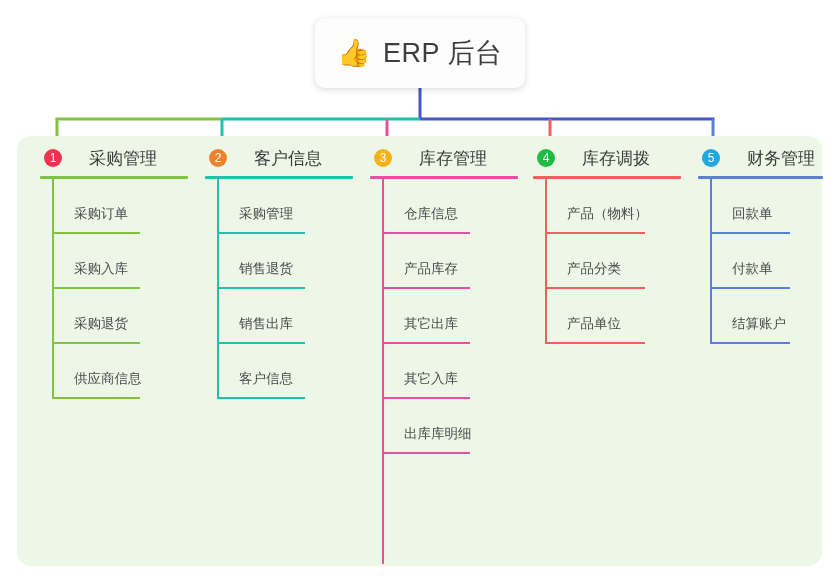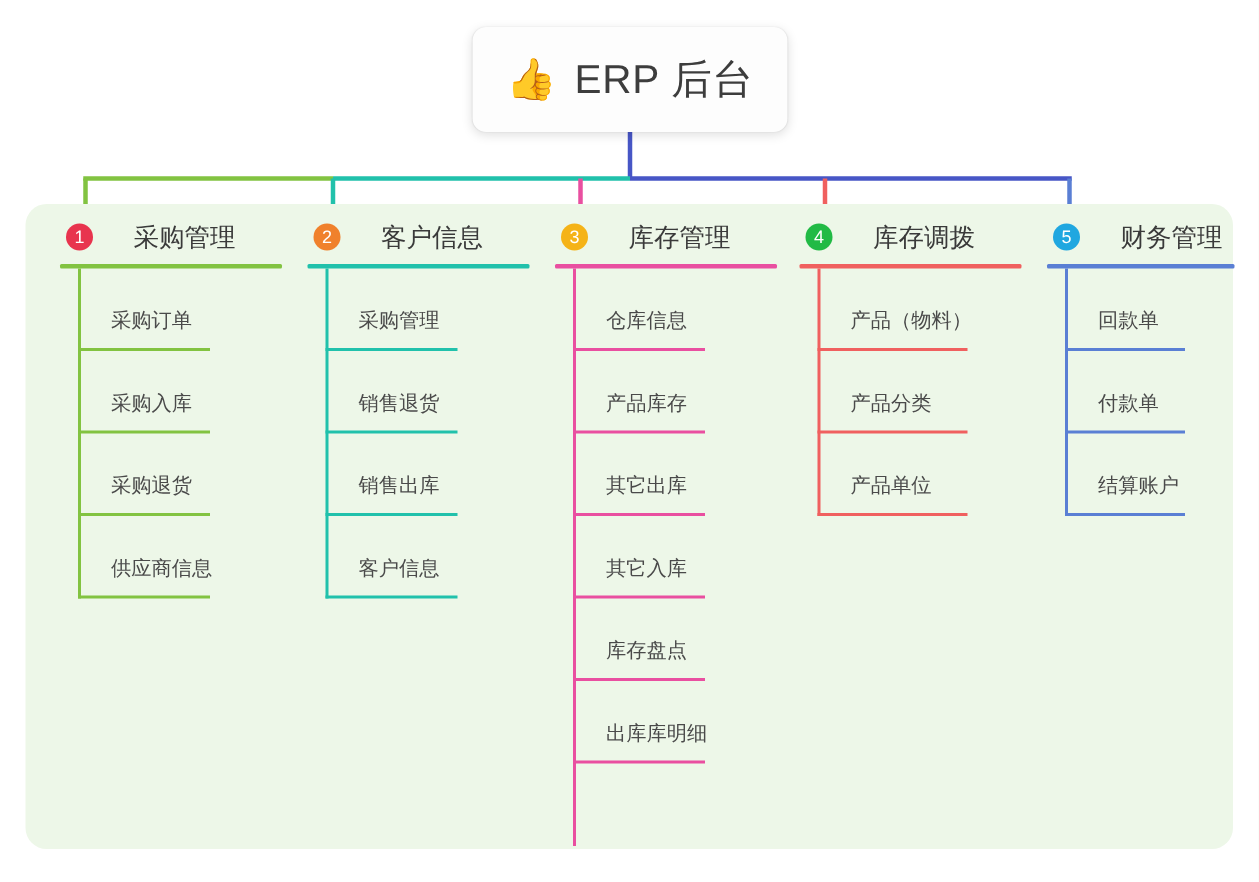--- a/index.html
+++ b/index.html
@@ -224,24 +224,20 @@
         </div>
         <div class="item">
           <span class="item-label">其它出库</span>
           <div class="item-rule" style="width: 88px; background: rgb(233, 79, 160);"></div>
         </div>
         <div class="item">
           <span class="item-label">其它入库</span>
           <div class="item-rule" style="width: 88px; background: rgb(233, 79, 160);"></div>
         </div>
         <div class="item">
-          <span class="item-label">库存盘点</span>
-          <div class="item-rule" style="width: 88px; background: rgb(233, 79, 160);"></div>
-        </div>
-        <div class="item">
           <span class="item-label">出库库明细</span>
           <div class="item-rule" style="width: 88px; background: rgb(233, 79, 160);"></div>
         </div>
       </div>
     </div>
     <div class="column" style="left: 533px;">
       <div class="col-head">
         <span class="badge" style="background: rgb(33, 186, 69);">4</span>
         <span class="col-title">库存调拨</span>
       </div>

